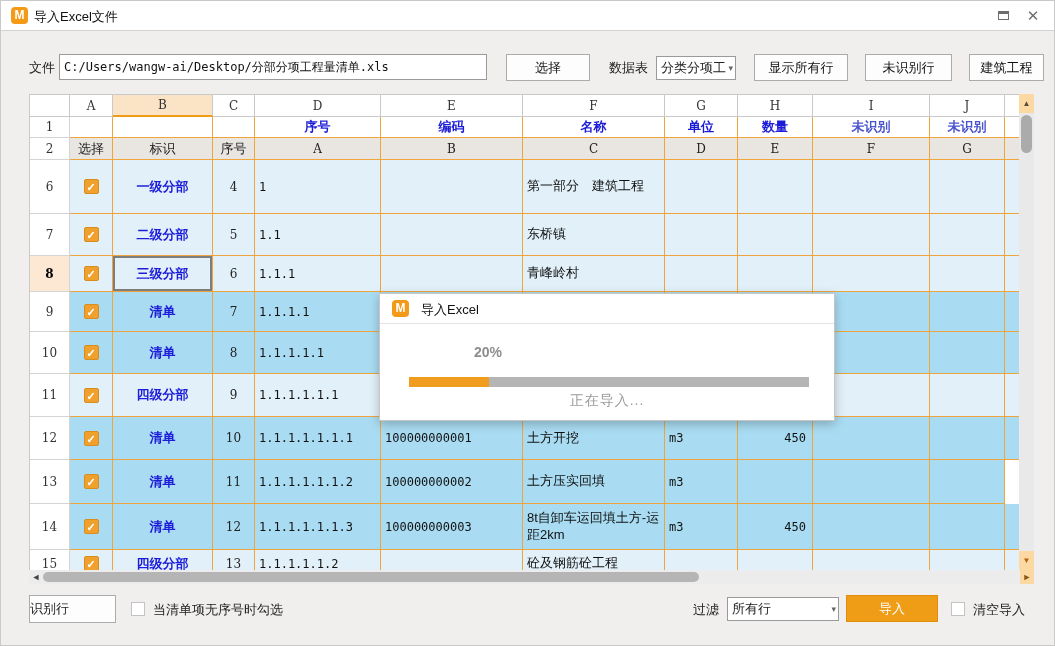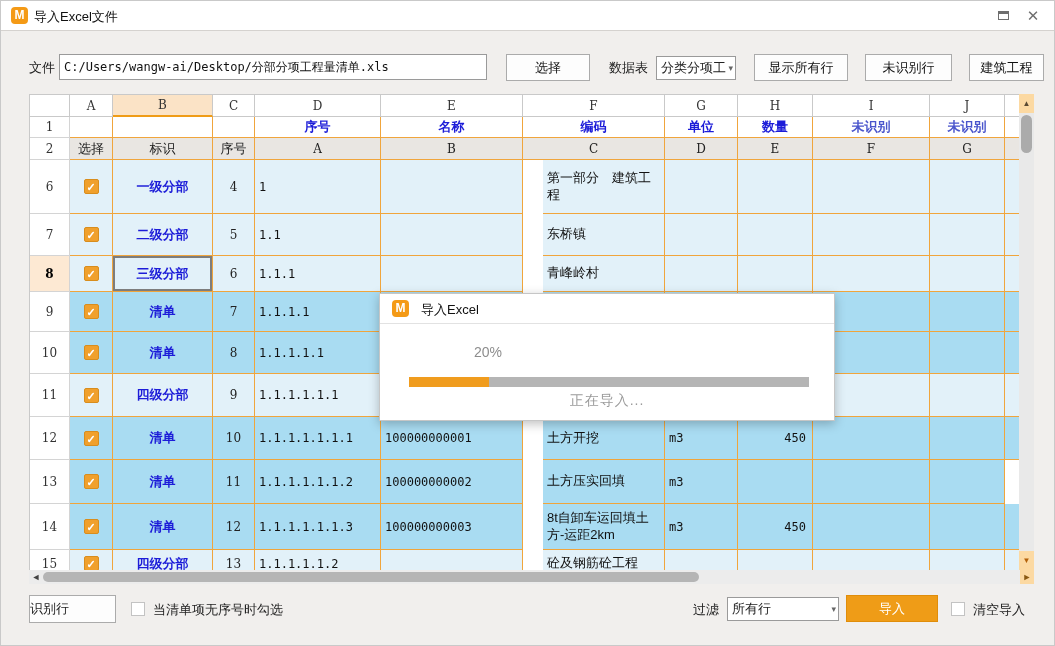--- a/index.html
+++ b/index.html
@@ -37,40 +37,40 @@
   .fieldcell.soft { font-weight:bold; color:#4a55cc; }
   .labelcell { display:flex; align-items:center; justify-content:center; background:#e9e6e2; font-size:13px; color:#222; }
   .labelcell.mono { font-family:"DejaVu Serif", serif; font-size:12px; }
   .shade-light { background:#e2f1f9; }
   .shade-dark { background:#a9dcf2; }
   .tagcell { display:flex; align-items:center; justify-content:center; font-weight:bold; color:#1c1cd8; font-size:13px; }
   .tagcell.selcell { box-shadow:inset 0 0 0 2px #7d7d7d; }
   .sercell { display:flex; align-items:center; justify-content:center; font-family:"DejaVu Serif", serif; font-size:12px; color:#222; }
   .valcell { display:flex; align-items:center; font-family:"DejaVu Sans Mono", monospace; font-size:12px; color:#111; padding-left:4px; }
   .valcell.right { justify-content:flex-end; padding-right:6px; }
-  .namecell { display:flex; align-items:center; font-size:13px; color:#111; padding:2px 4px; line-height:1.25;margin-left:20px; }
+  .namecell { display:flex; align-items:center; font-size:13px; color:#111; padding:2px 4px; line-height:1.25; }
   .chkcell { display:flex; align-items:center; justify-content:center; }
   .chk { width:15px; height:15px; background:#f0a02c; border:1px solid #d88d1d; border-radius:2px; color:#fff; font-size:11px; line-height:14px; text-align:center; font-weight:bold; }
   .chk-empty { width:14px; height:14px; background:#fff; border:1px solid #c3c3c3; display:inline-block; vertical-align:-2px; }
 
   
   .vscroll { position:absolute; left:1018px; top:93px; width:15px; height:476px; background:#e9e9e9; }
   .sbtn { position:absolute; left:0; width:15px; height:19px; background:#fcd9a2; color:#5a4a33; font-size:8px; text-align:center; line-height:19px; }
   .vthumb { position:absolute; left:2px; top:21px; width:11px; height:38px; background:#ababab; border-radius:6px; }
   .hscroll { position:absolute; left:28px; top:569px; width:1005px; height:14px; background:#ececec; }
   .harrow { position:absolute; top:0; width:14px; height:14px; font-size:9px; color:#444; text-align:center; line-height:14px; }
   .harrow.rightbtn { right:0; background:#fcd9a2; color:#8a5a14; }
   .hthumb { position:absolute; left:14px; top:2px; width:656px; height:10px; background:#b5b5b5; border-radius:5px; }
 
   
   .pdialog { position:absolute; left:378px; top:292px; width:456px; height:128px; background:#fff; border:1px solid #c6c6c6; box-shadow:0 3px 10px rgba(0,0,0,.25); z-index:50; }
   .pd-title { position:relative; height:30px; border-bottom:1px solid #e2e2e2; }
   .pd-logo { position:absolute; left:12px; top:6px; width:17px; height:17px; background:#f49a16; border-radius:4px; color:#fff; font-weight:bold; font-size:12px; text-align:center; line-height:17px; }
   .pd-text { position:absolute; left:35px; top:7px; font-size:13px; color:#111;margin-left:6px; }
-  .pd-percent { position:absolute; left:94px; top:50px; font-size:14px; color:#8d8d8d; }
+  .pd-percent { position:absolute; left:94px; top:50px; font-size:14px; color:#8d8d8d;font-weight:bold; }
   .pbar { position:absolute; left:29px; top:83px; width:400px; height:10px; background:#b5b5b5; }
   .pfill { height:10px; background:#f09c1e; width:20%; }
   .pd-status { position:absolute; left:0; top:98px; width:100%; text-align:center; font-size:14px; color:#9b9b9b; letter-spacing:1px; }
 
   
   .fbtn { position:absolute; top:594px; height:28px; background:#fdfdfd; border:1px solid #ababab; line-height:26px; font-size:13px; }
   .foot-lbl { position:absolute; top:600px; font-size:13px; color:#222; }
   .import-btn { position:absolute; left:845px; top:594px; width:92px; height:27px; background:#ef9c17; border:1px solid #e08d0a; color:#fff; text-align:center; line-height:25px; font-size:13px; }
 </style>
 </head>
@@ -111,22 +111,22 @@
         <div class="cell letter gray">I</div>
         <div class="cell letter gray">J</div>
         <div class="cell letter gray"></div>
       </div>
       <div class="t-row" style="grid-template-columns: 40px 43px 100px 42px 126px 142px 142px 73px 75px 117px 75px 15px; height: 21px;">
         <div class="cell num">1</div>
         <div class="cell fieldcell"></div>
         <div class="cell fieldcell"></div>
         <div class="cell fieldcell"></div>
         <div class="cell fieldcell">序号</div>
+        <div class="cell fieldcell">编码</div>
         <div class="cell fieldcell">名称</div>
-        <div class="cell fieldcell">编码</div>
         <div class="cell fieldcell">单位</div>
         <div class="cell fieldcell">数量</div>
         <div class="cell fieldcell soft">未识别</div>
         <div class="cell fieldcell soft">未识别</div>
         <div class="cell fieldcell"></div>
       </div>
       <div class="t-row" style="grid-template-columns: 40px 43px 100px 42px 126px 142px 142px 73px 75px 117px 75px 15px; height: 22px;">
         <div class="cell num">2</div>
         <div class="cell labelcell">选择</div>
         <div class="cell labelcell">标识</div>

